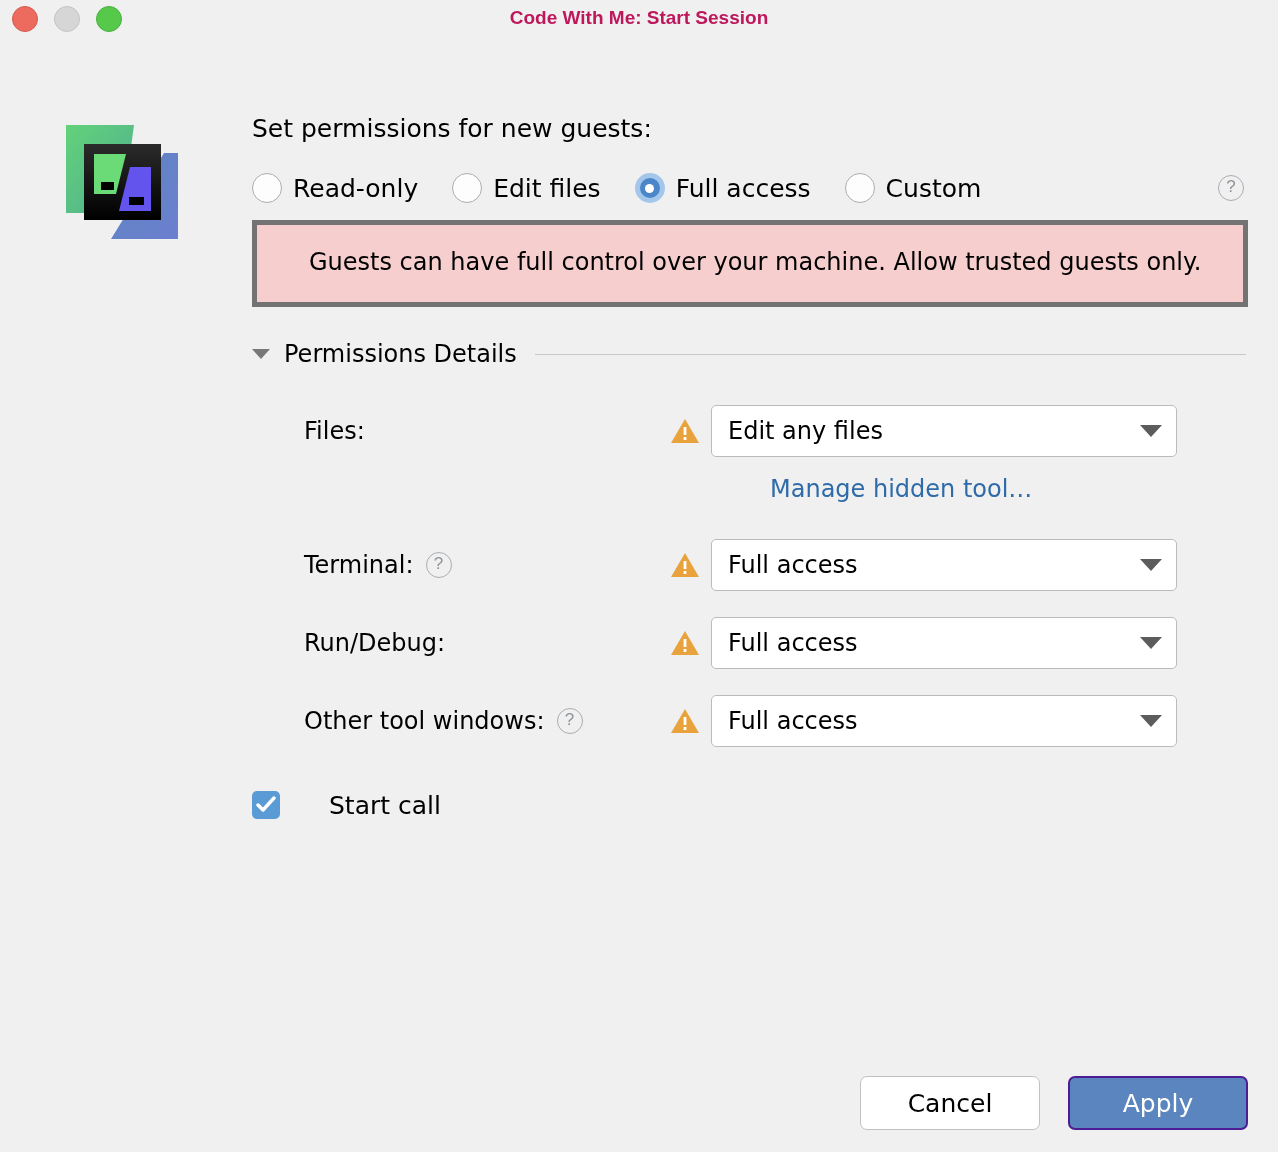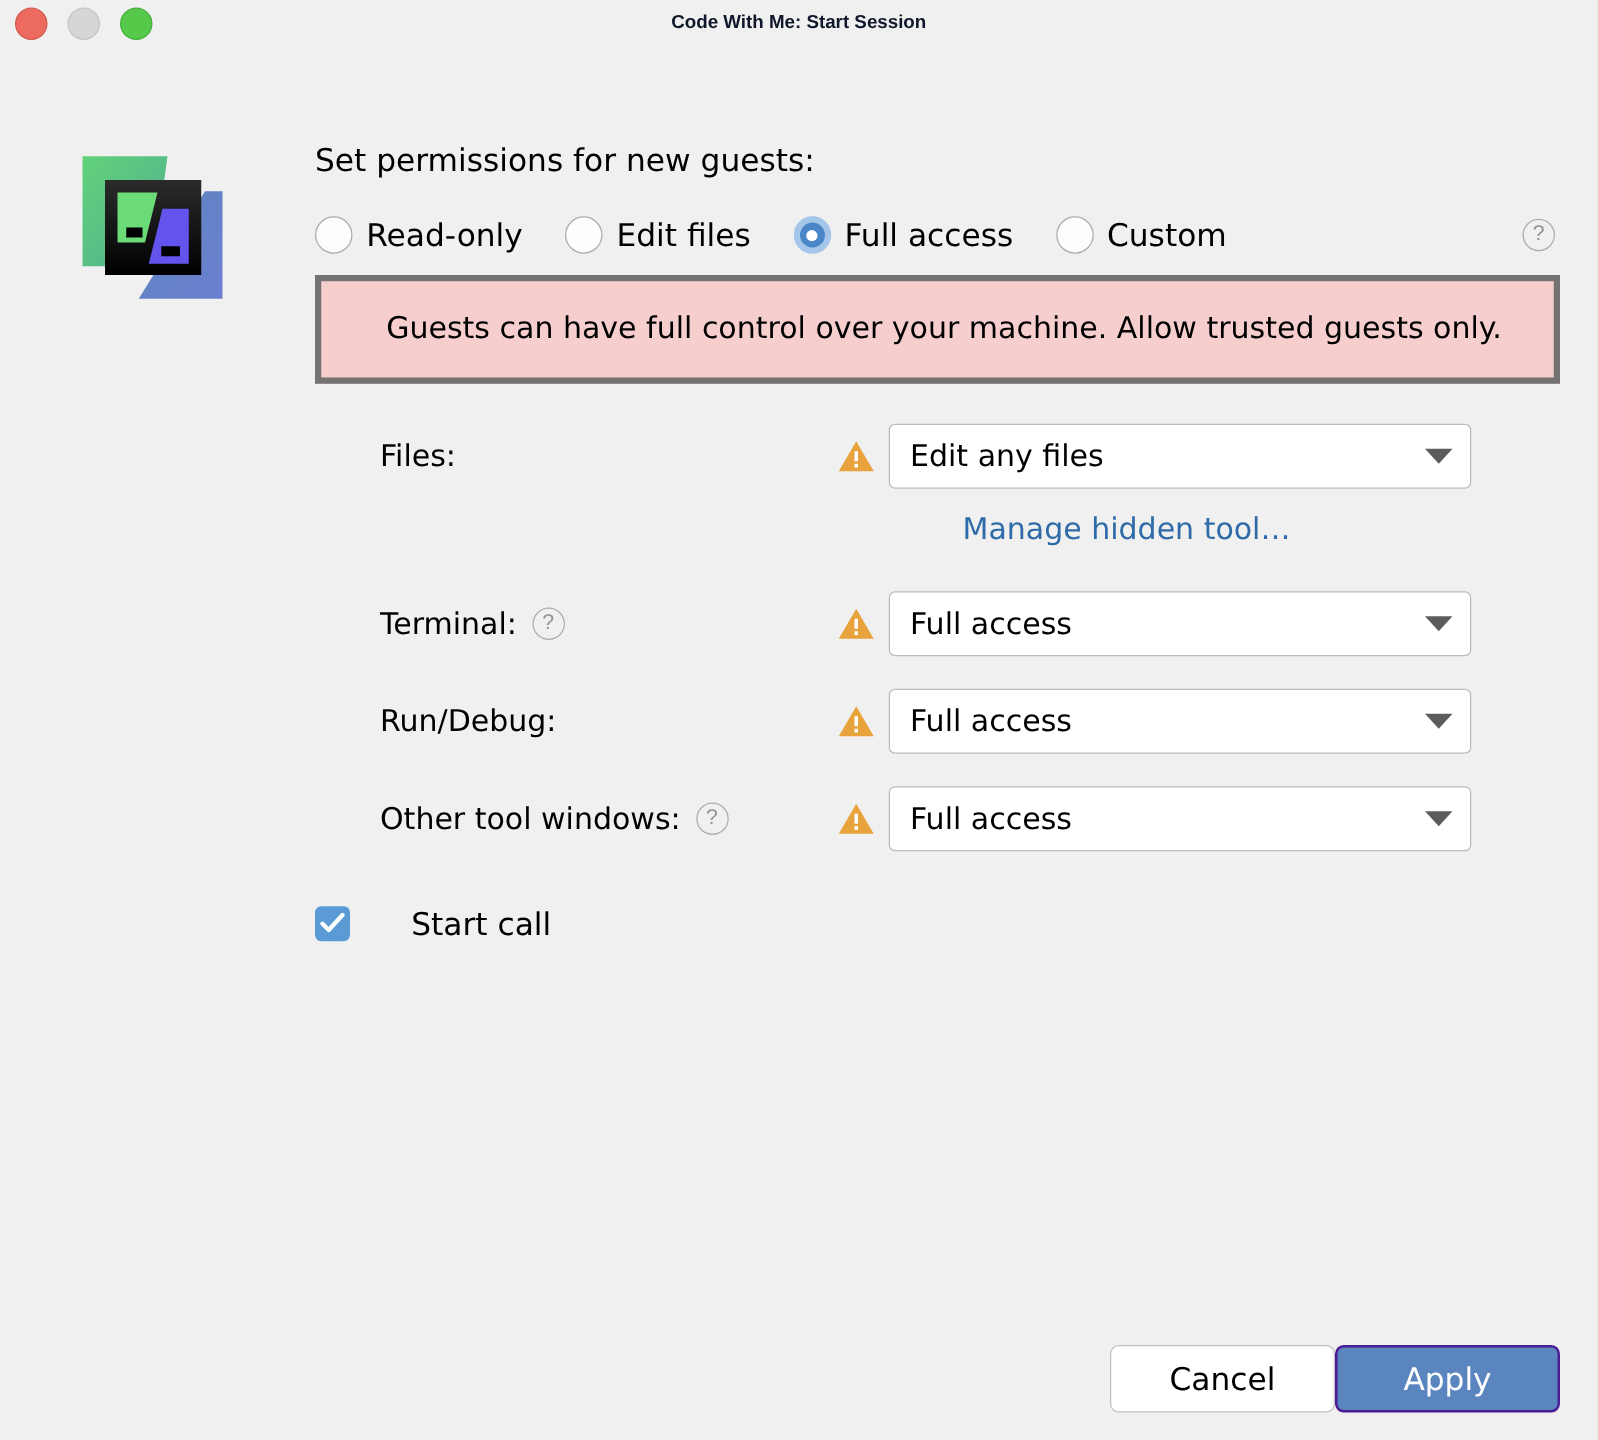--- a/index.html
+++ b/index.html
@@ -40,23 +40,23 @@
   .tl-close  { background: #EC6A5E; border: 1px solid #d55a50; }
   .tl-min    { background: #D6D6D6; border: 1px solid #c4c4c4; }
   .tl-max    { background: #56C84A; border: 1px solid #48b03d; }
   #window-title {
     position: absolute;
     top: 0; left: 0;
     width: 1278px;
     height: 36px;
     line-height: 36px;
     text-align: center;
-    font-size: 15px;
+    font-size: 19px;
     font-weight: bold;
-    color: #0f172a;
+    color: #be185d;
     font-family: "Liberation Sans", sans-serif;
   }
 
   
   #logo {
     position: absolute;
     left: 54px;
     top: 113px;
     width: 142px;
     height: 142px;
@@ -264,20 +264,21 @@
     margin-left: 52px;
     line-height: 30px;
   }
 
   
   #footer {
     position: absolute;
     right: 30px;
     bottom: 22px;
     display: flex;
+    gap: 28px;
   }
   .btn {
     height: 54px;
     min-width: 180px;
     border-radius: 7px;
     box-sizing: border-box;
     font-size: 25px;
     display: flex;
     align-items: center;
     justify-content: center;
@@ -359,20 +360,25 @@
       <span class="radio-label">Custom</span>
     </div>
 
     <div class="help-icon" id="radio-help">?</div>
   </div>
 
   <div id="warning-banner">
     <div id="warning-banner-text">Guests can have full control over your machine. Allow trusted guests only.</div>
   </div>
 
+  <div id="details-header">
+    <span class="tri-down"></span>
+    <span id="details-title">Permissions Details</span>
+    <span id="details-rule"></span>
+  </div>
 
   <div class="perm-row">
     <div class="perm-label">
       <span>Files:</span>
     </div>
     <span class="warn-icon">
       <svg width="30" height="28" viewBox="0 0 30 28">
           <polygon points="15,2 29,26 1,26" fill="#E8A33D"></polygon>
           <rect x="13.6" y="10" width="2.8" height="8" fill="#fff"></rect>
           <rect x="13.6" y="20" width="2.8" height="3" fill="#fff"></rect>

